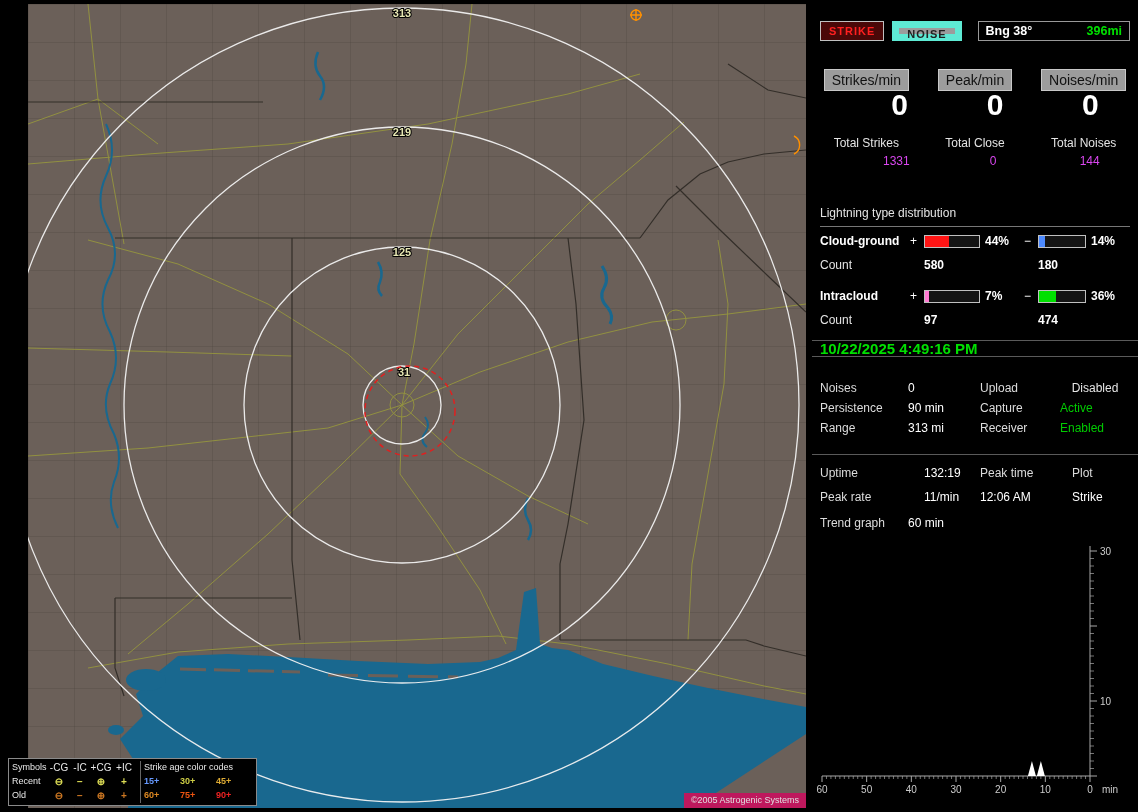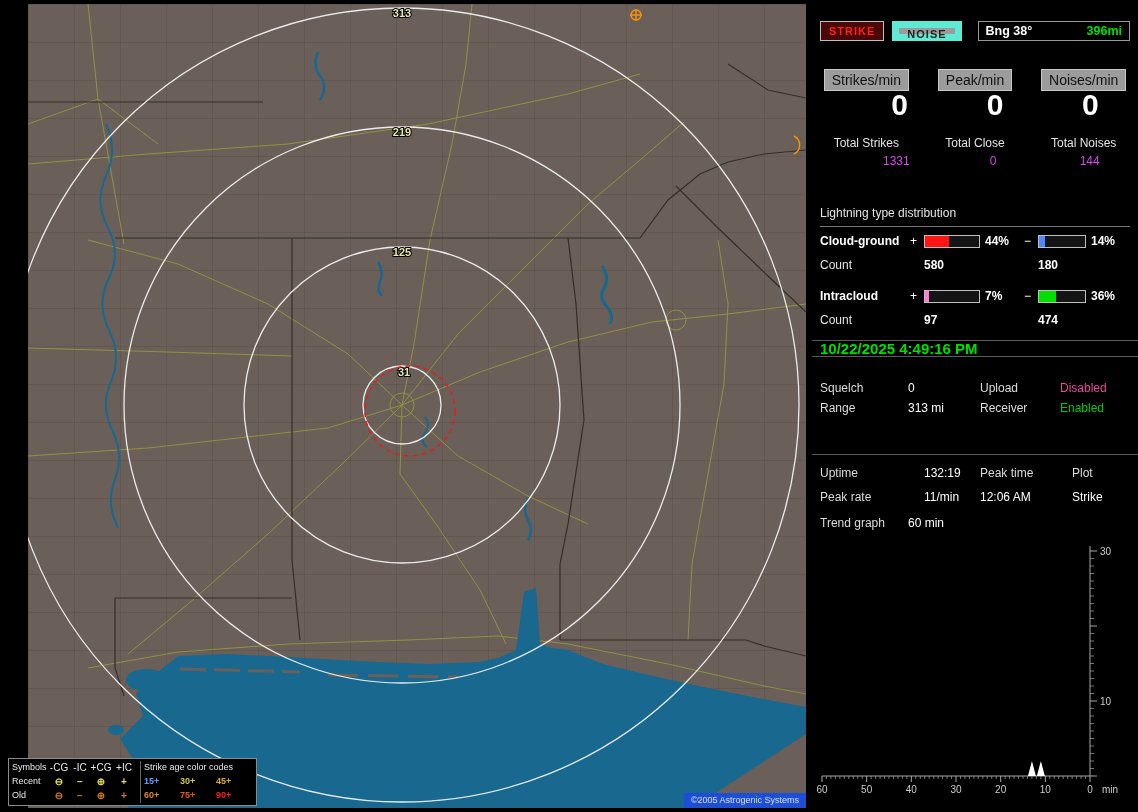--- a/index.html
+++ b/index.html
@@ -3,21 +3,21 @@
 <meta charset="utf-8">
 <style>
   html,body{margin:0;padding:0;background:#000;}
   body{position:relative;width:1138px;height:812px;overflow:hidden;
        font-family:"Liberation Sans",sans-serif;color:#e8e8e8;}
 
   
   #map{position:absolute;left:28px;top:4px;width:778px;height:804px;}
 
   #copyright{position:absolute;left:684px;top:793px;width:122px;height:15px;
-    background:#1d4ed8;color:#e0e0e0;font-size:9px;line-height:15px;text-align:center;z-index:6;}
+    background:#be185d;color:#e0e0e0;font-size:9px;line-height:15px;text-align:center;z-index:6;}
 
   
   #legend{position:absolute;left:8px;top:758px;width:249px;height:48px;background:#000;
     border:1px solid #8a8a8a;font-size:9px;color:#e8e8e8;z-index:6;box-sizing:border-box;}
   .lg-row{display:grid;grid-template-columns:36px 22px 20px 22px 24px 8px 36px 36px 36px;
     align-items:center;height:14px;padding:0 3px;}
   .lg-head{margin-top:1px;}
   .lg-age-head{grid-column:7/10;white-space:nowrap;}
   .lg-sym{font-size:10px;text-align:center;font-weight:bold;}
   .lg-age{font-weight:bold;}
@@ -271,24 +271,30 @@
       <span class="cnum" style="grid-column:6">474</span>
     </div>
   </div>
 
   <div class="dtbox">
     <span>10/22/2025 4:49:16 PM</span>
   </div>
 
   <div class="settings">
     <div class="srow">
-      <span class="lab">Squelch</span>
+      <span class="lab">Noises</span>
       <span class="val">0</span>
       <span class="lab">Upload</span>
-      <span class="val" style="color: #ec4899;">Disabled</span>
+      <span class="val" style="color: #e5e5e5; text-align: center;">Disabled</span>
+    </div>
+    <div class="srow">
+      <span class="lab">Persistence</span>
+      <span class="val">90 min</span>
+      <span class="lab">Capture</span>
+      <span class="val" style="color: rgb(0, 204, 0);">Active</span>
     </div>
     <div class="srow">
       <span class="lab">Range</span>
       <span class="val">313 mi</span>
       <span class="lab">Receiver</span>
       <span class="val" style="color: rgb(0, 204, 0);">Enabled</span>
     </div>
   </div>
 
   <div class="stats">

